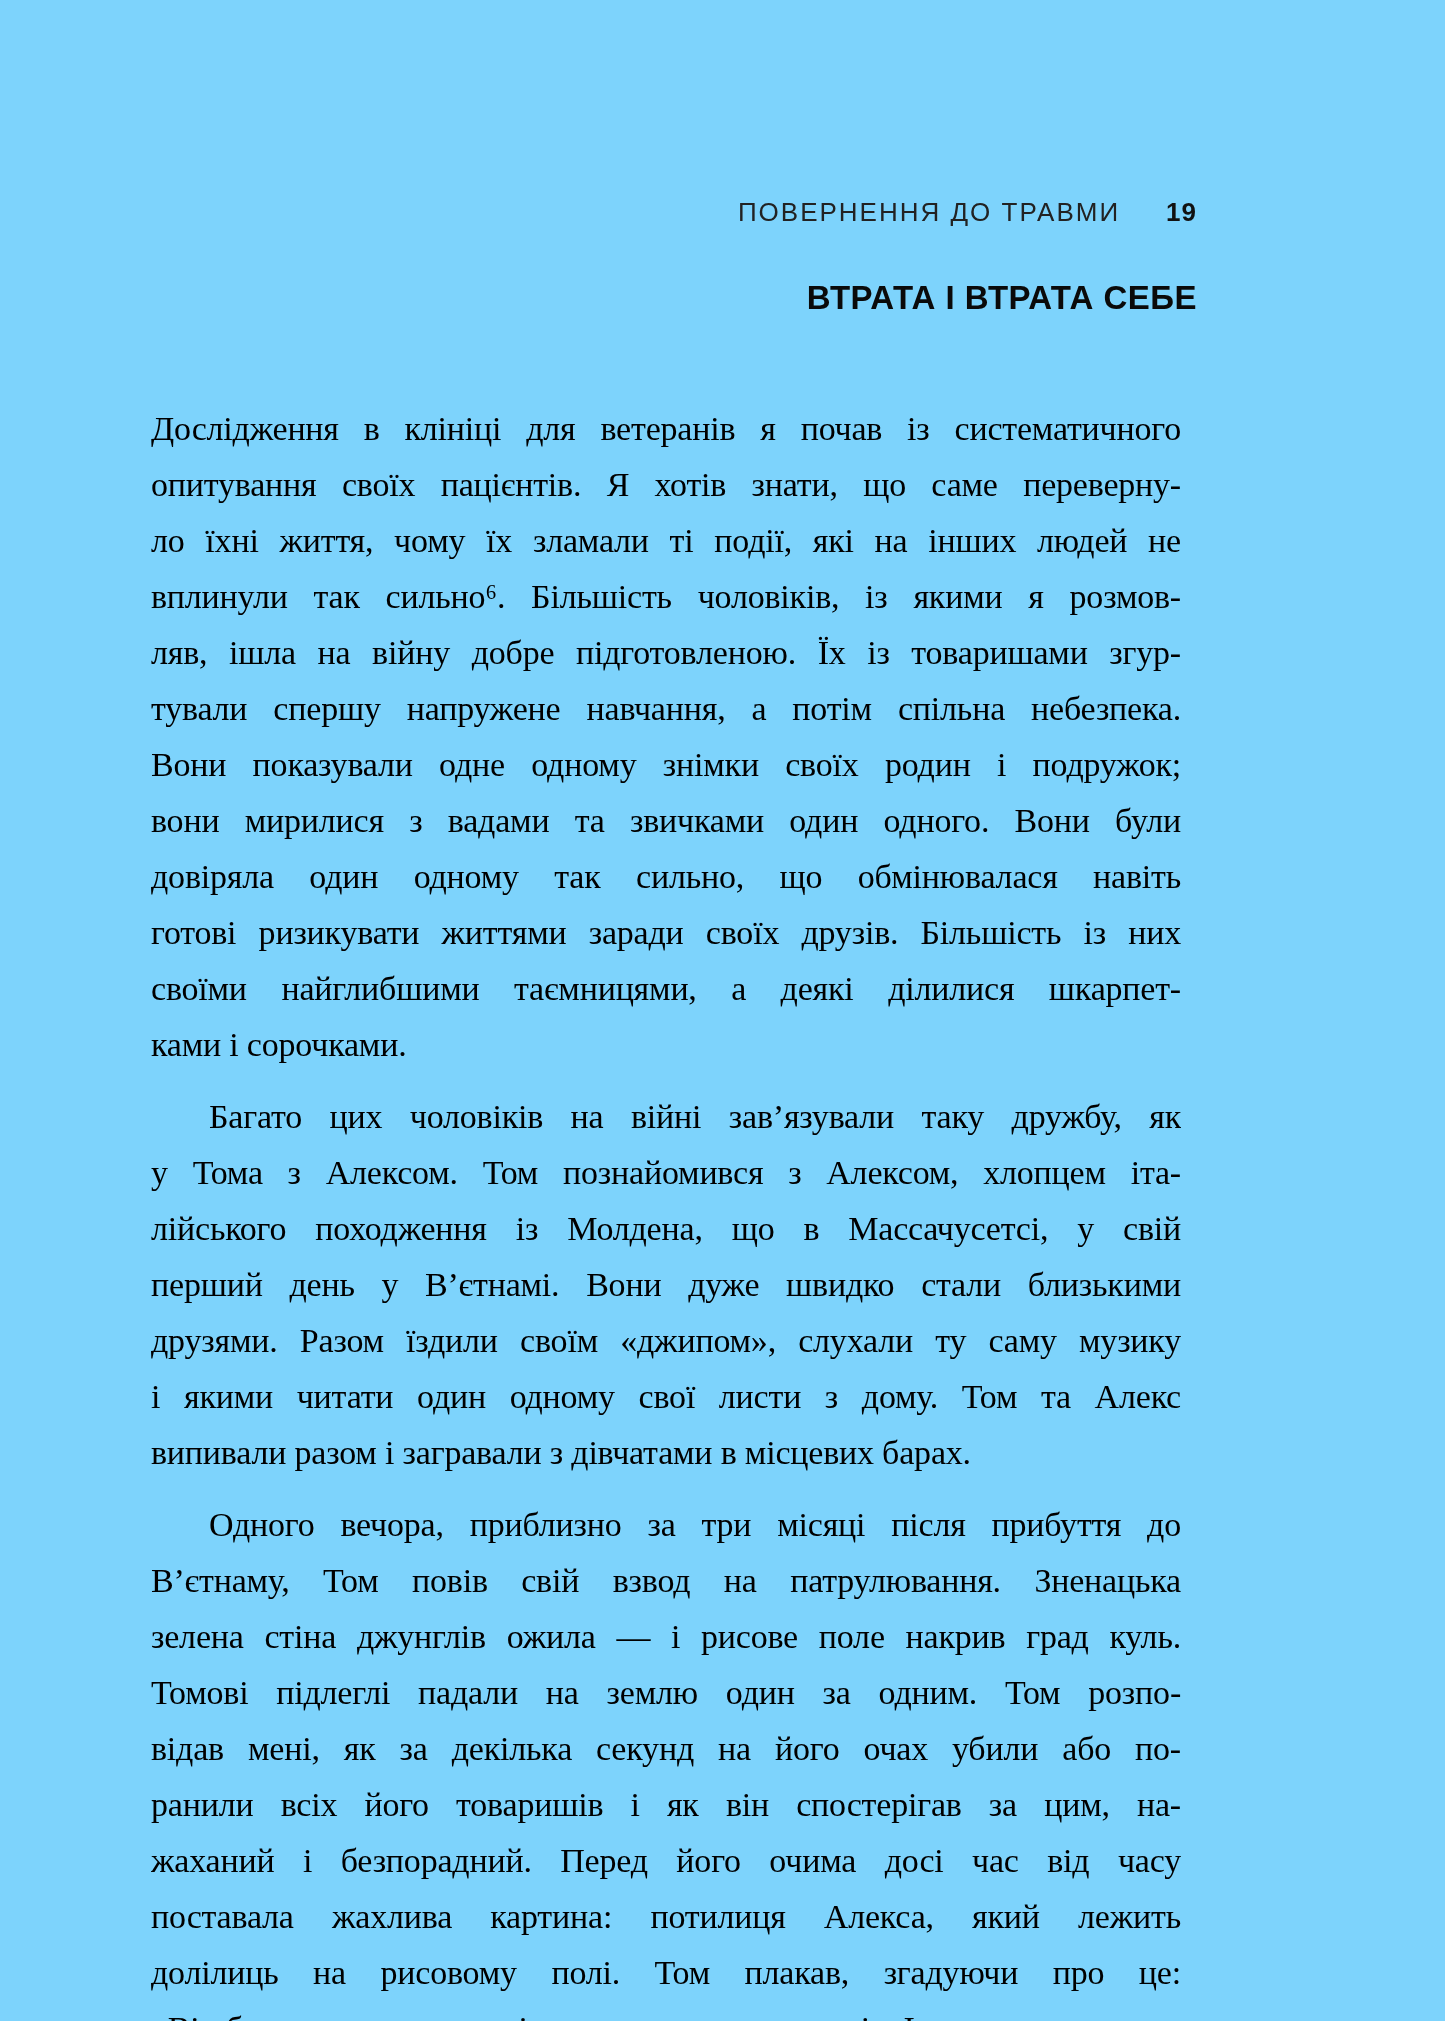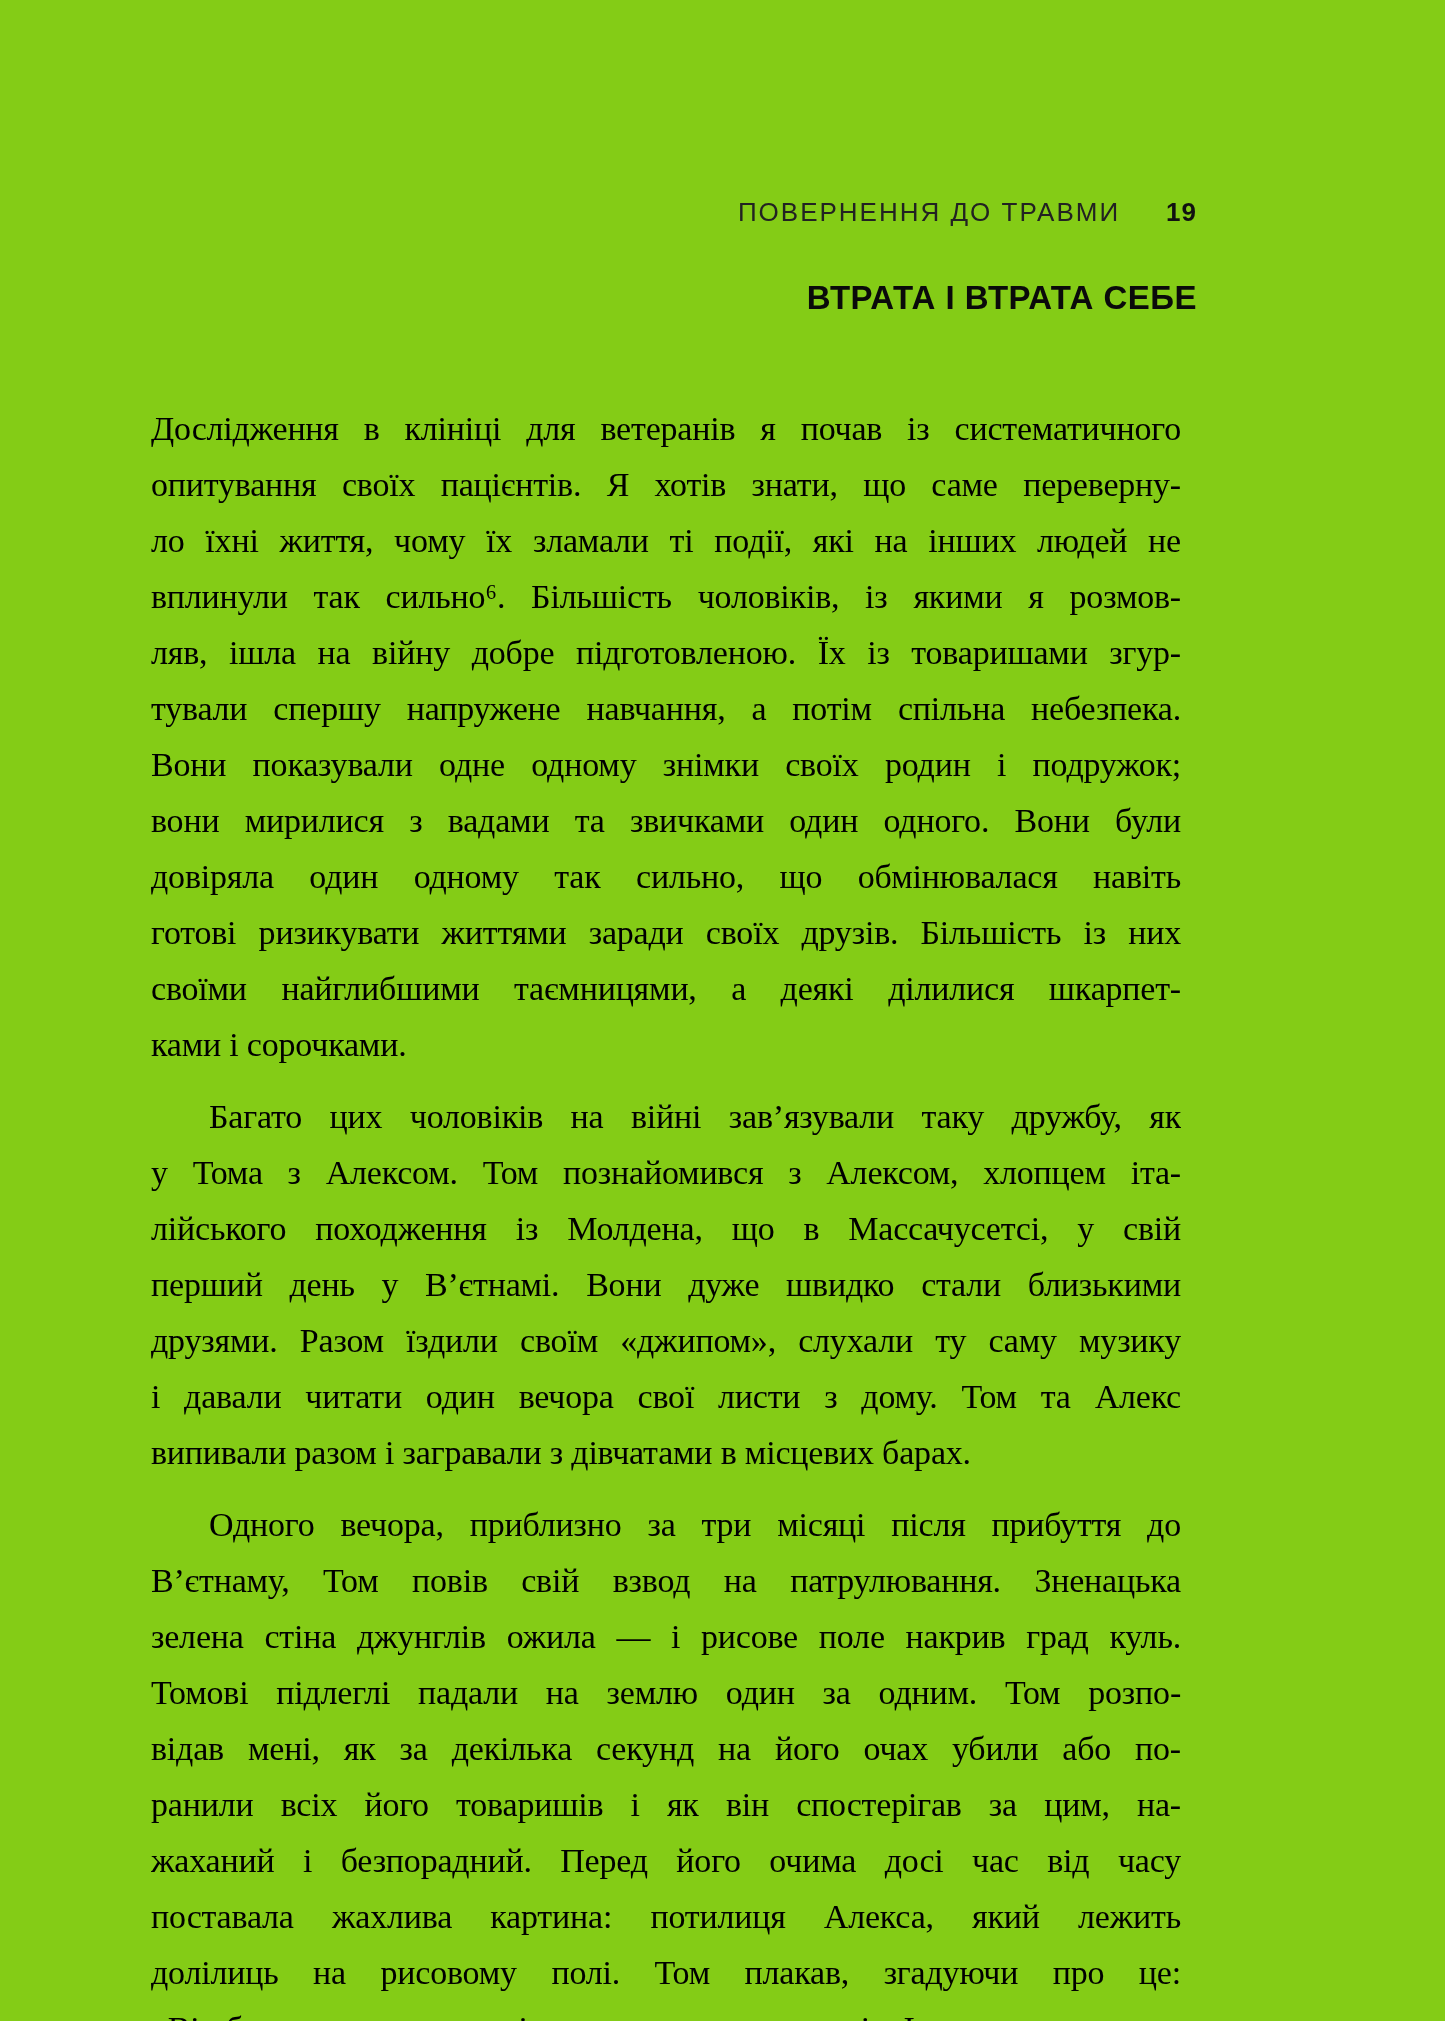--- a/index.html
+++ b/index.html
@@ -4,21 +4,21 @@
 <style>
   html, body {
     margin: 0;
     padding: 0;
     background: #ffffff;
   }
   .page {
     position: relative;
     width: 1445px;
     height: 2021px;
-    background: #84cc16;
+    background: #7dd3fc;
     overflow: hidden;
     font-family: "Liberation Serif", "DejaVu Serif", serif;
     color: #000;
   }
   .running-header {
     position: absolute;
     top: 197px;
     left: 135px;
     width: 1062px;
     display: flex;
@@ -102,21 +102,21 @@
         <div class="line">готові ризикувати життями заради своїх друзів. Більшість із них</div>
         <div class="line">своїми найглибшими таємницями, а деякі ділилися шкарпет-</div>
         <div class="line last">ками і сорочками.</div>
       </div>
       <div class="paragraph">
         <div class="line indent">Багато цих чоловіків на війні зав’язували таку дружбу, як</div>
         <div class="line">у Тома з Алексом. Том познайомився з Алексом, хлопцем іта-</div>
         <div class="line">лійського походження із Молдена, що в Массачусетсі, у свій</div>
         <div class="line">перший день у В’єтнамі. Вони дуже швидко стали близькими</div>
         <div class="line">друзями. Разом їздили своїм «джипом», слухали ту саму музику</div>
-        <div class="line">і давали читати один вечора свої листи з дому. Том та Алекс</div>
+        <div class="line">і якими читати один одному свої листи з дому. Том та Алекс</div>
         <div class="line last">випивали разом і загравали з дівчатами в місцевих барах.</div>
       </div>
       <div class="paragraph">
         <div class="line indent">Одного вечора, приблизно за три місяці після прибуття до</div>
         <div class="line">В’єтнаму, Том повів свій взвод на патрулювання. Зненацька</div>
         <div class="line">зелена стіна джунглів ожила — і рисове поле накрив град куль.</div>
         <div class="line">Томові підлеглі падали на землю один за одним. Том розпо-</div>
         <div class="line">відав мені, як за декілька секунд на його очах убили або по-</div>
         <div class="line">ранили всіх його товаришів і як він спостерігав за цим, на-</div>
         <div class="line">жаханий і безпорадний. Перед його очима досі час від часу</div>

